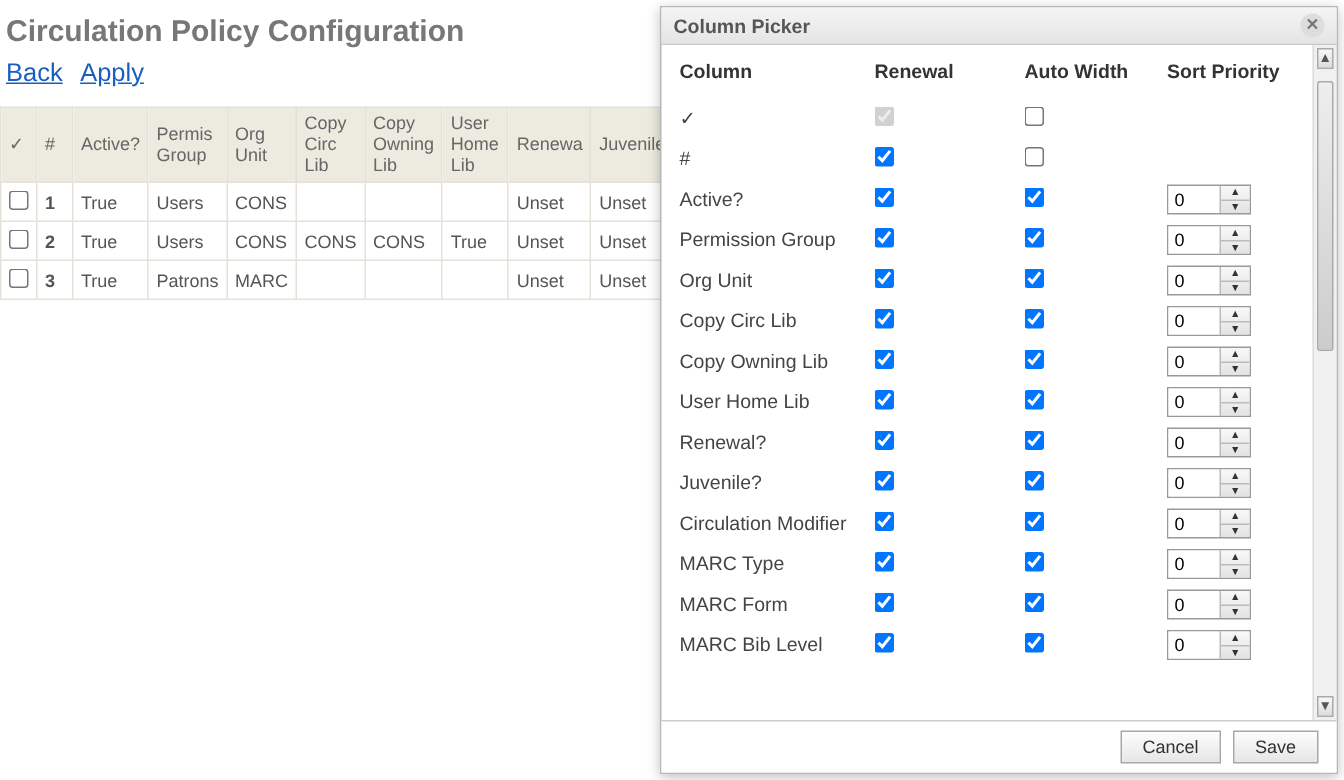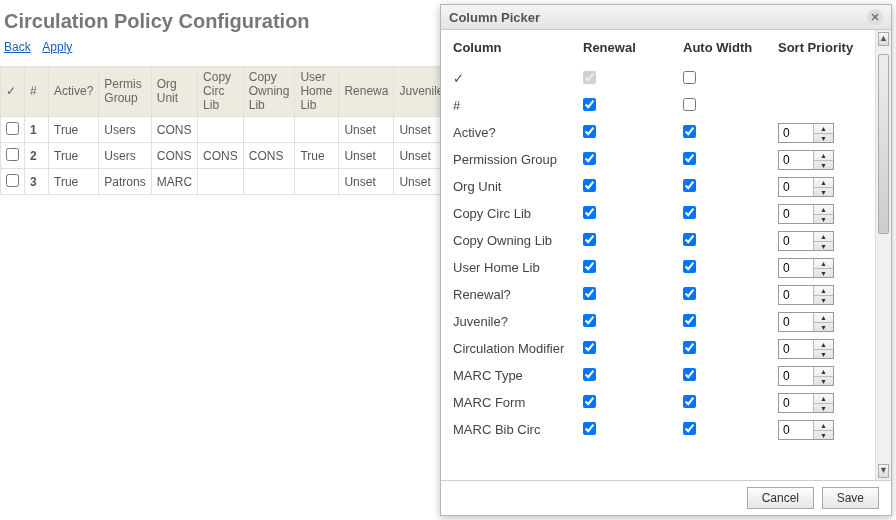--- a/index.html
+++ b/index.html
@@ -18,21 +18,21 @@
     font-size: 20px;
     font-weight: bold;
     color: #777;
     padding: 10px 4px 6px 4px;
   }
   .nav-links { padding: 0 4px 12px 4px; }
   .nav-links a {
     color: #1a5fbf;
     text-decoration: underline;
     margin-right: 8px;
-    font-size: 12px;
+    font-size: 17px;
     cursor: pointer;
   }
   table.grid {
     border-collapse: collapse;
     table-layout: fixed;
   }
   table.grid th, table.grid td {
     border: 1px solid #e4e1d8;
     padding: 4px 5px;
     font-size: 12px;
@@ -387,21 +387,21 @@
             <div class="pc-auto"><input type="checkbox" checked="" style=""></div>
             <div class="pc-sort"><span class="sort-input">
                 <input value="0" style="">
                 <span class="sort-spin">
                   <div>▲</div>
                   <div>▼</div>
                 </span>
               </span></div>
           </div>
           <div class="picker-row">
-            <div class="pc-col">MARC Bib Circ</div>
+            <div class="pc-col">MARC Bib Level</div>
             <div class="pc-disp"><input type="checkbox" checked="" style=""></div>
             <div class="pc-auto"><input type="checkbox" checked="" style=""></div>
             <div class="pc-sort"><span class="sort-input">
                 <input value="0" style="">
                 <span class="sort-spin">
                   <div>▲</div>
                   <div>▼</div>
                 </span>
               </span></div>
           </div>

